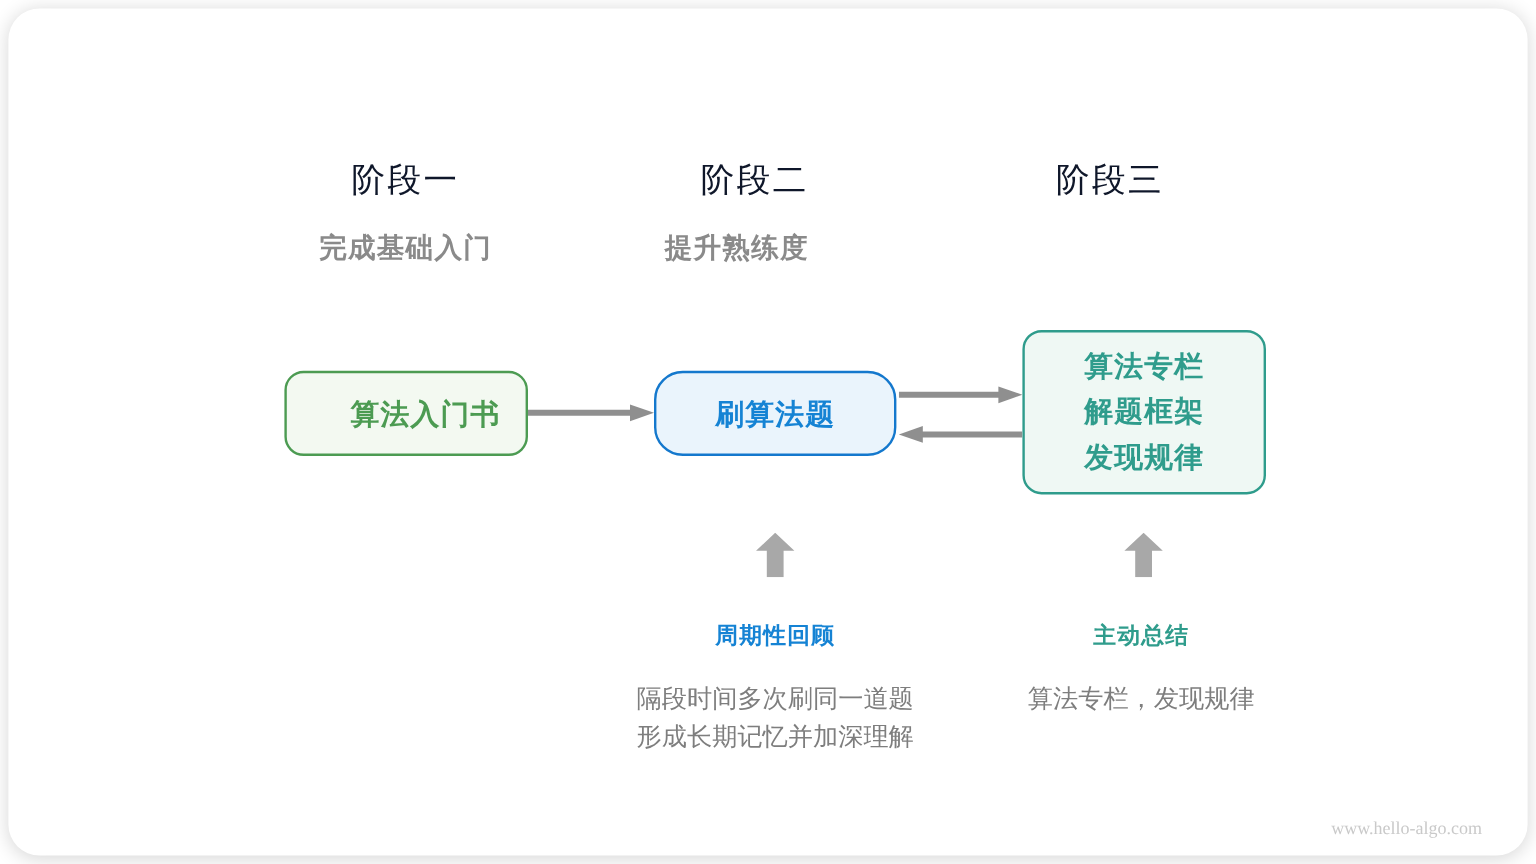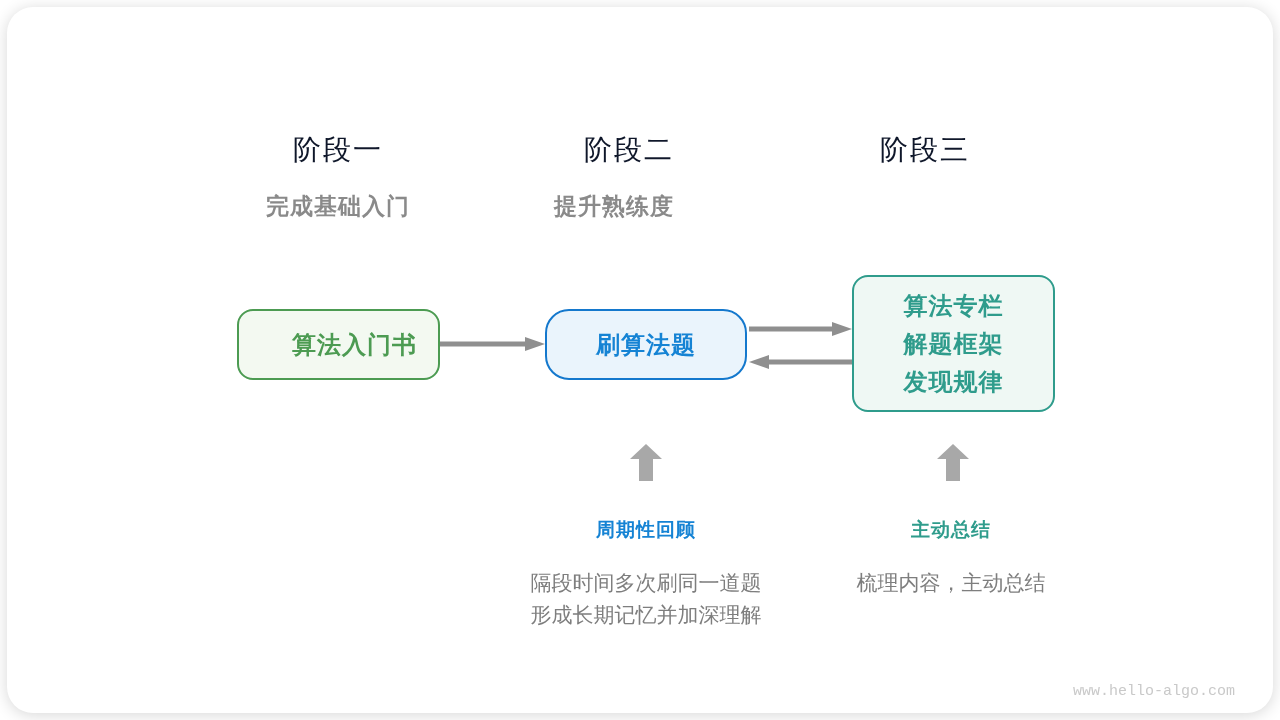--- a/index.html
+++ b/index.html
@@ -65,21 +65,21 @@
   .annot-title.teal { color: #2f9c8c; }
   .annot-desc {
     margin-top: 24px;
     font-size: 21px;
     color: #7e7e7e;
     line-height: 32px;
     white-space: nowrap;
   }
 
   .watermark {
-    font-family: Liberation Mono, monospace;
+    font-family: Liberation Serif, serif;
     font-size: 15px;
     color: #c9c9c9;
     white-space: nowrap;
   }
   svg { display: block; }
 </style>
 </head>
 <body>
 
 <div class="card">
@@ -143,19 +143,19 @@
   <div class="abs centered" style="left:639px; top:510px;">
     <div class="annot-title blue">周期性回顾</div>
     <div class="annot-desc">
       <div>隔段时间多次刷同一道题</div>
       <div>形成长期记忆并加深理解</div>
     </div>
   </div>
   <div class="abs centered" style="left:944px; top:510px;">
     <div class="annot-title teal">主动总结</div>
     <div class="annot-desc">
-      <div>梳理内容，主动总结</div>
+      <div>算法专栏，发现规律</div>
     </div>
   </div>
 
   <div class="abs watermark" style="right:38px; top:676px;">www.hello-algo.com</div>
 
 </div>
 
 </body></html>

